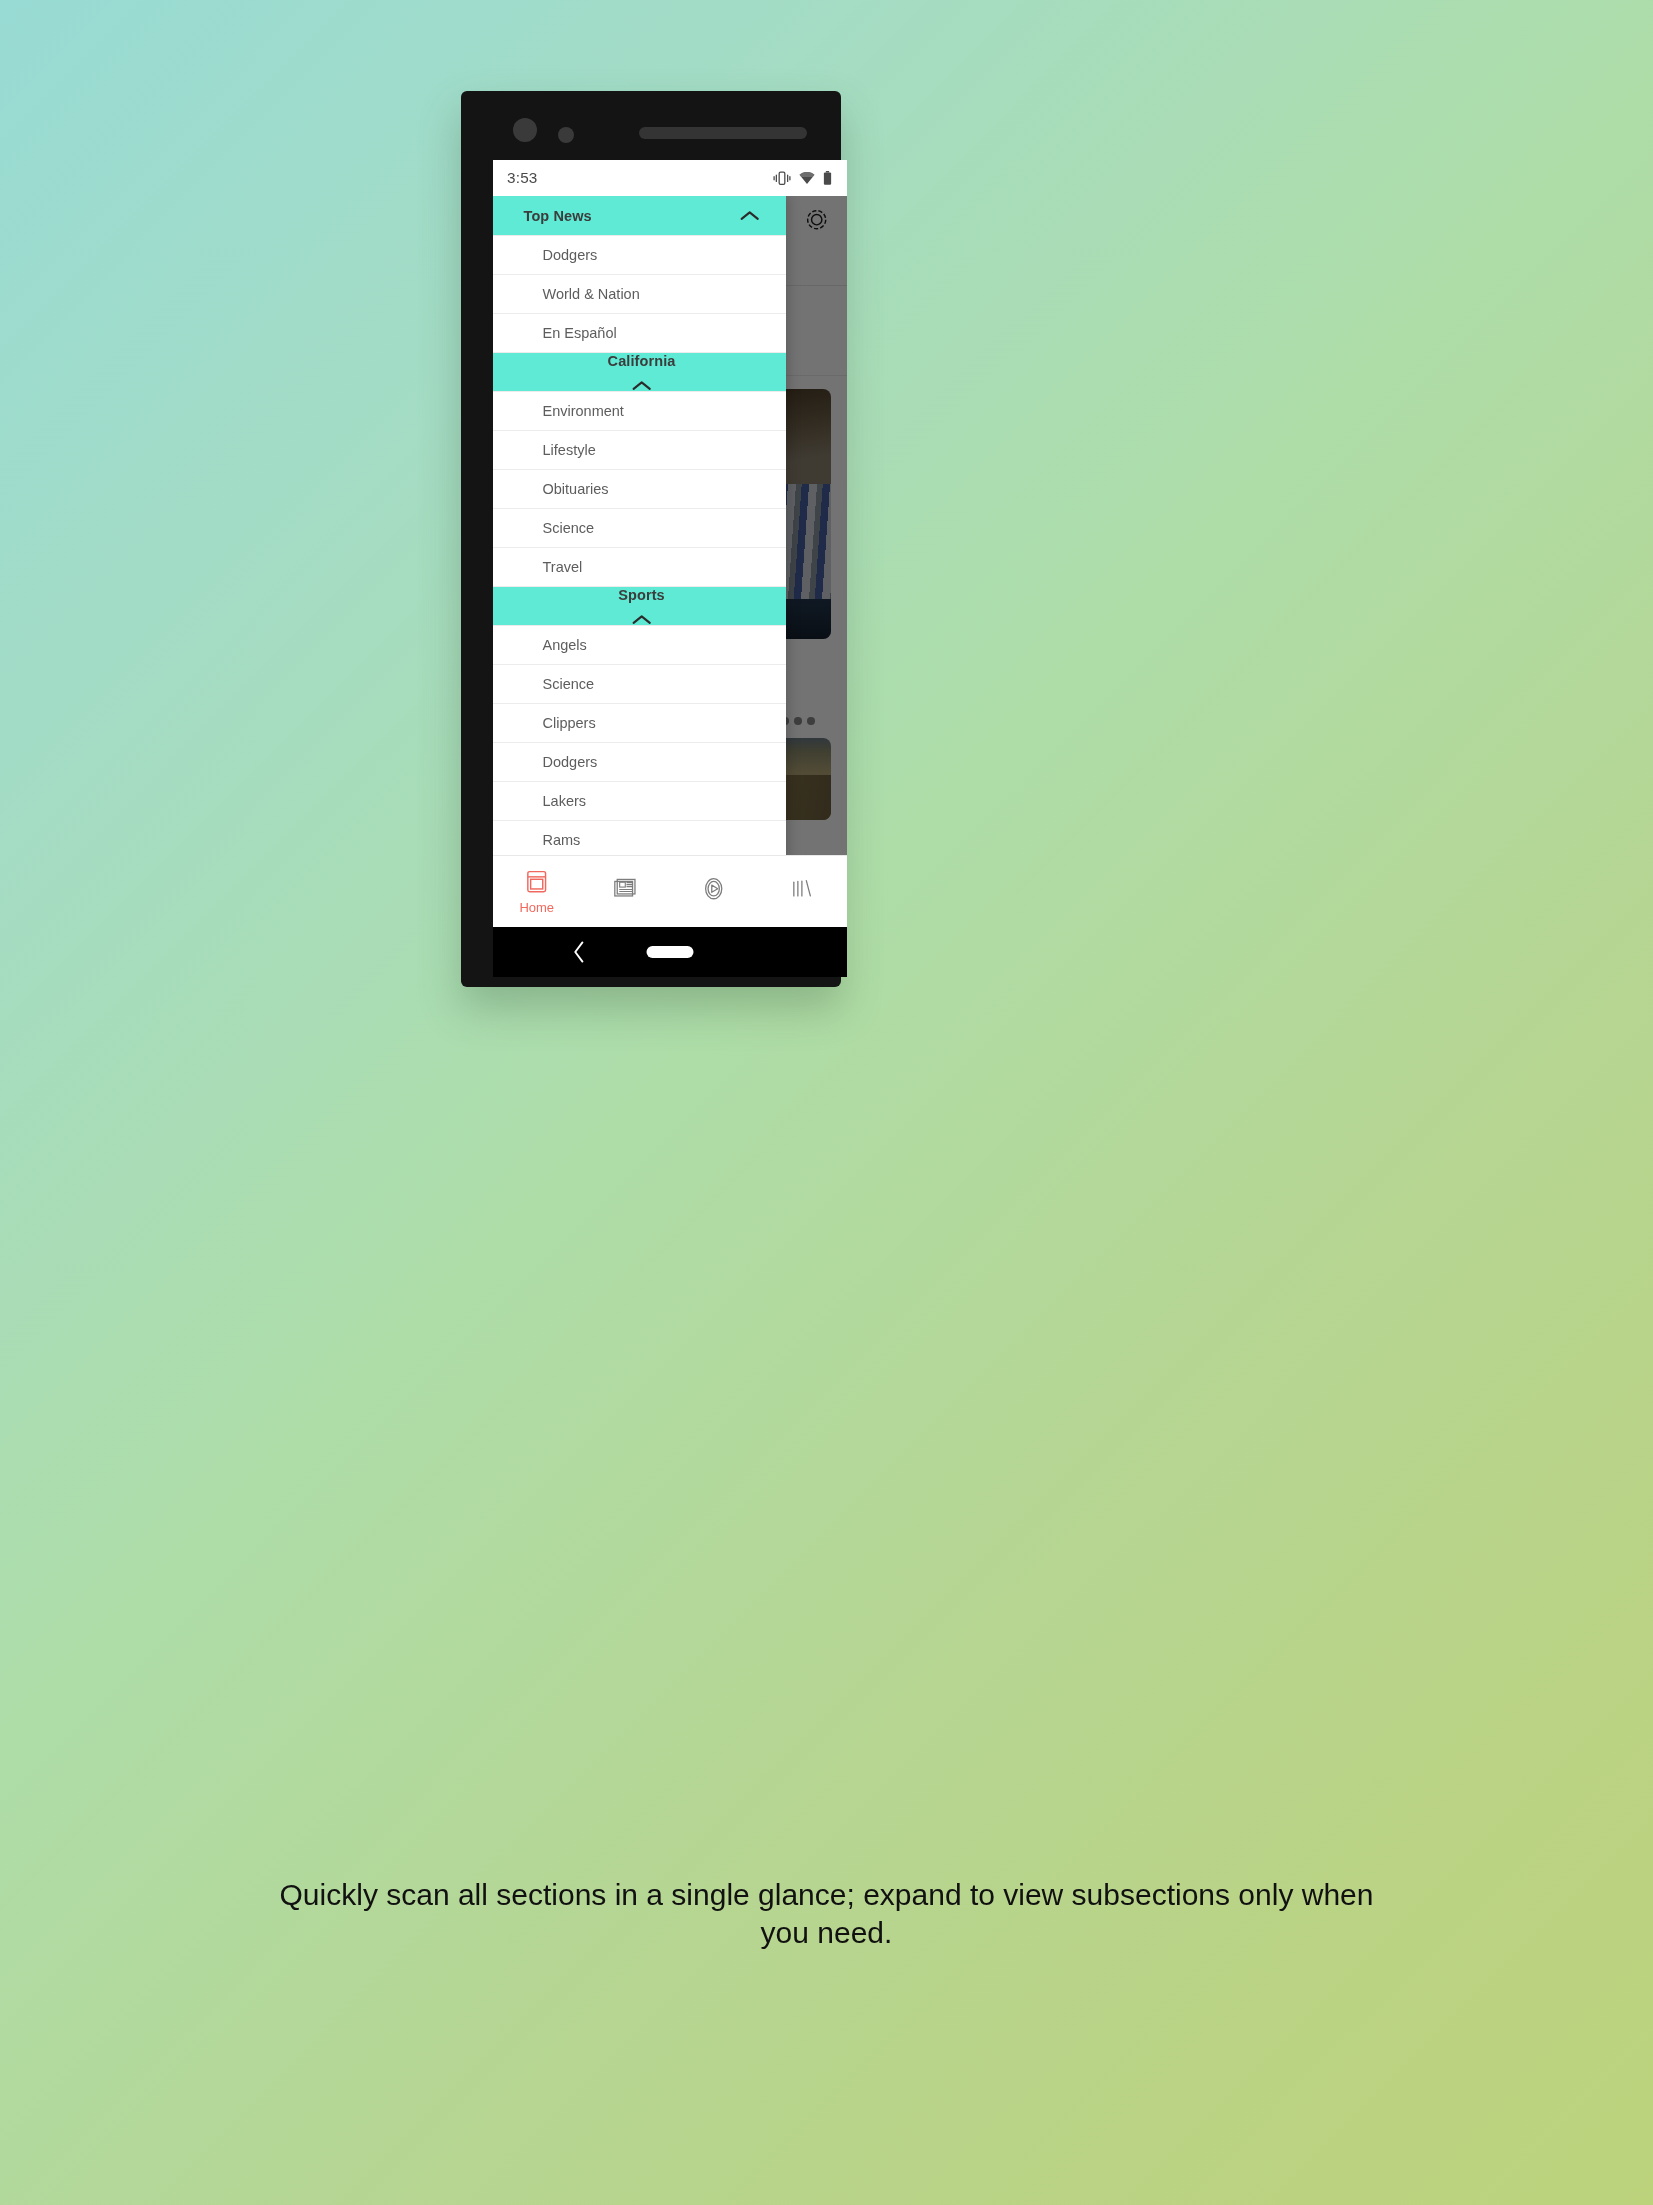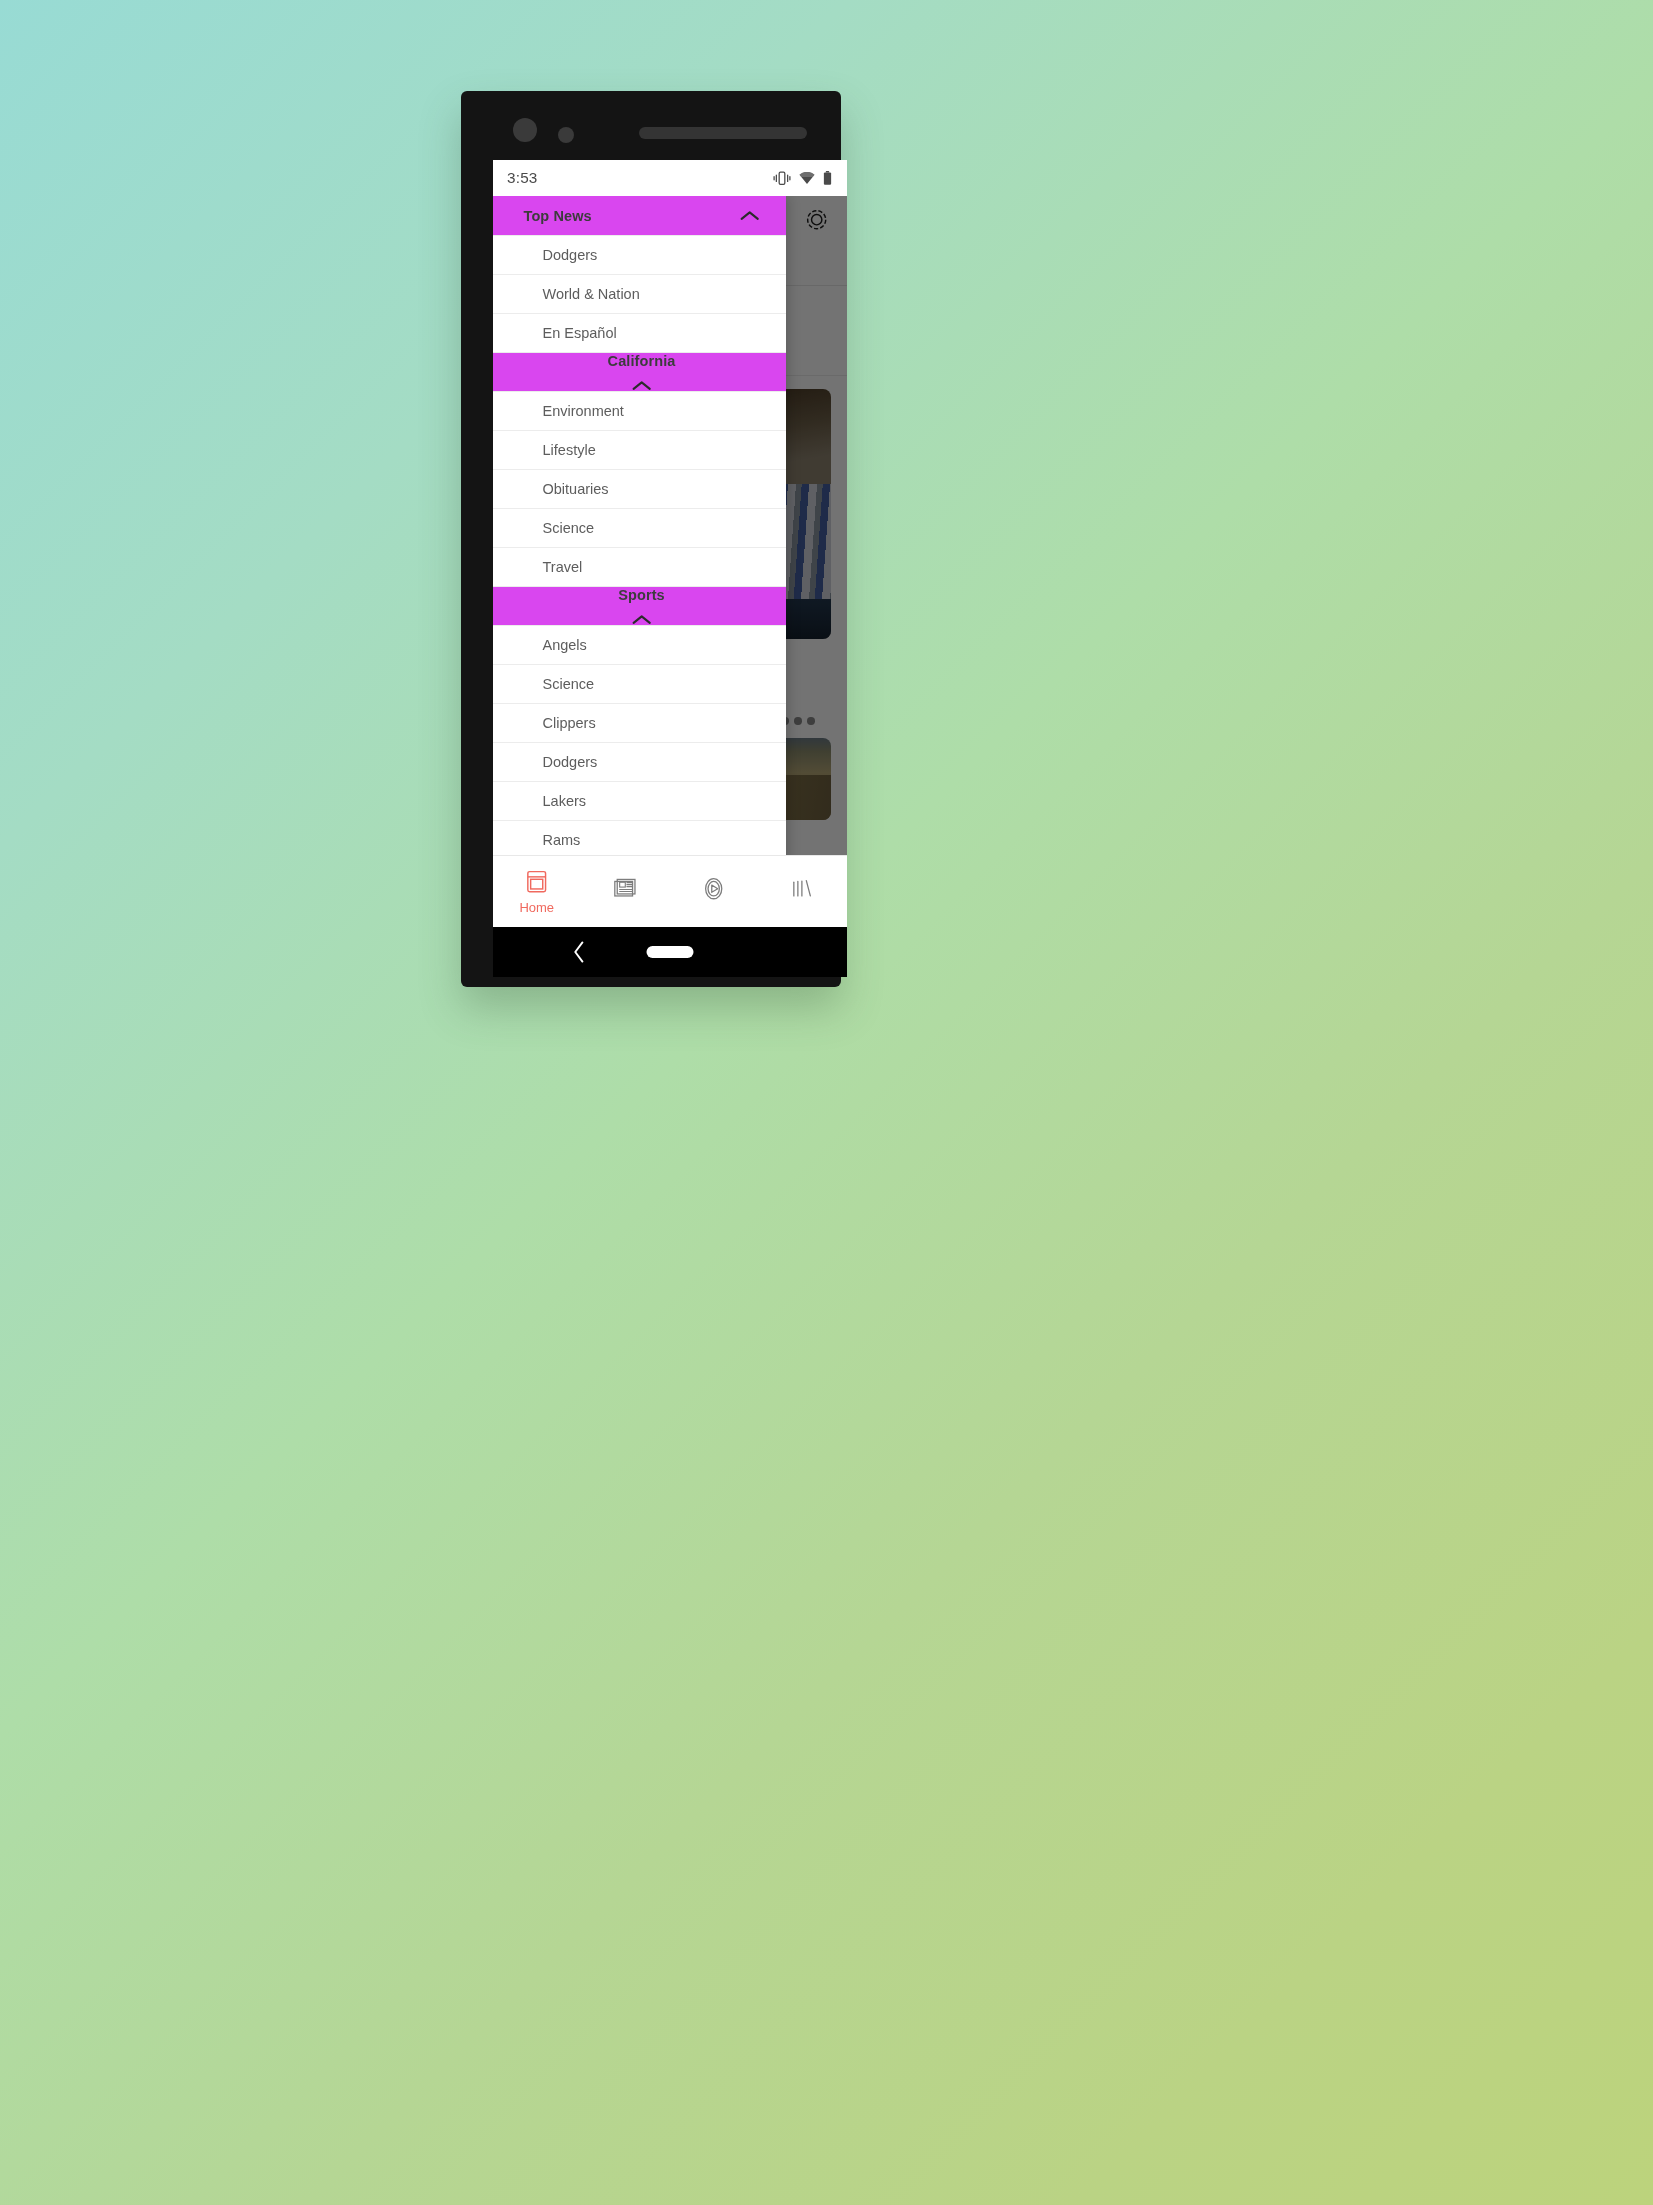--- a/index.html
+++ b/index.html
@@ -177,21 +177,21 @@
     width:293px; height:695px;
     background:#ffffff;
     z-index:20;
     overflow:hidden;
     box-shadow: 3.2px 0 11.3px rgba(0,0,0,0.18);
   }
   .section-header {
     height:39px; display:flex; align-items:center;
     justify-content:space-between;
     padding:0 26px 0 31px;
-    background:#d946ef;
+    background:#5eead4;
   }
   .section-header .title {
     font-size:14.5px; font-weight:bold; color:#3c3c3c;
     letter-spacing:0.1px;
   }
   .sub-item {
     height:39px; display:flex; align-items:center;
     padding-left:50px;
     font-size:14.5px; color:#5d5d5d;
     border-top:0.8px solid #ececec;
@@ -422,14 +422,15 @@
 
   <div id="navbar">
     <svg id="nav-back" width="14.5" height="24" viewBox="0 0 18 30">
       <polyline points="13,3 4,15 13,27" fill="none" stroke="#ffffff" stroke-width="2.4" stroke-linecap="round" stroke-linejoin="round"></polyline>
     </svg>
     <div id="nav-home"></div>
   </div>
 </div>
 
 <div id="caption">
+  <div id="caption-body">Quickly scan all sections in a single glance; expand to view subsections only when you need.</div>
 </div>
 
 
 </body></html>

